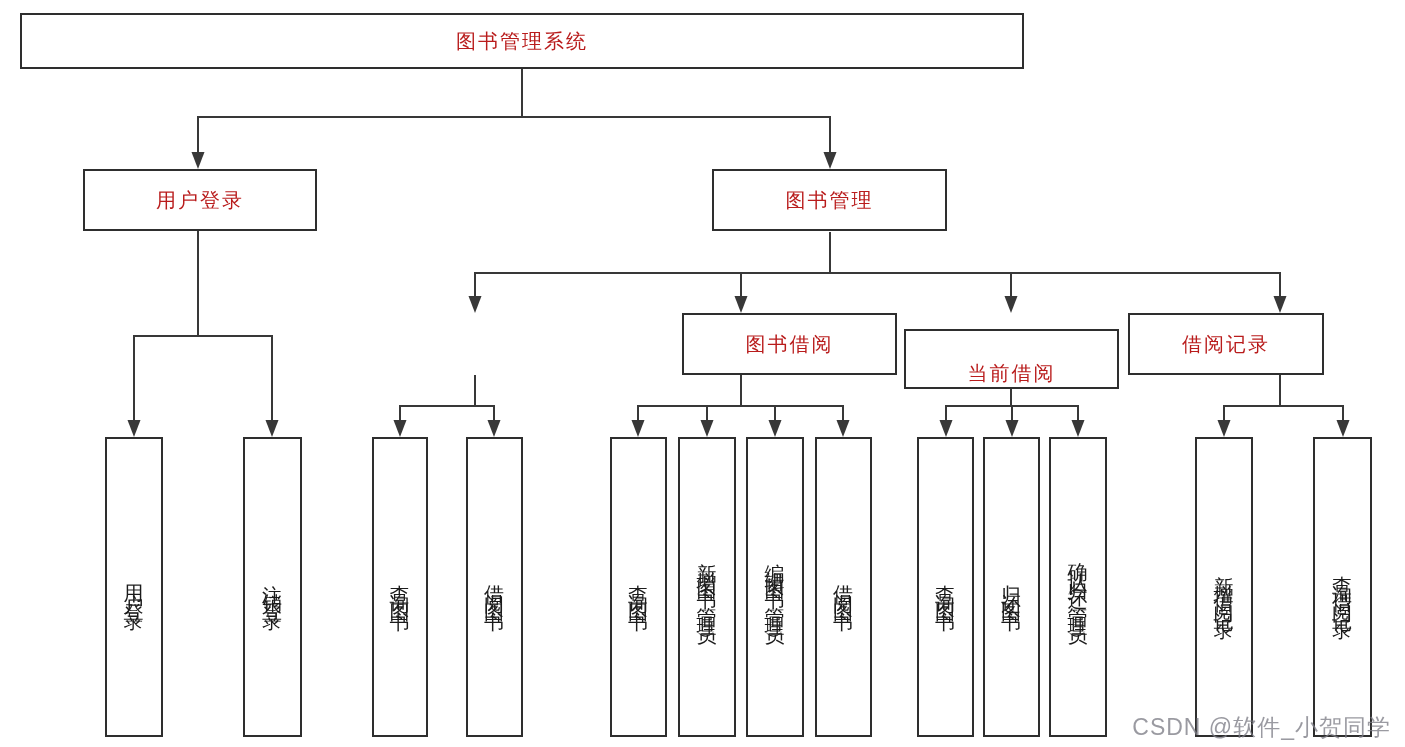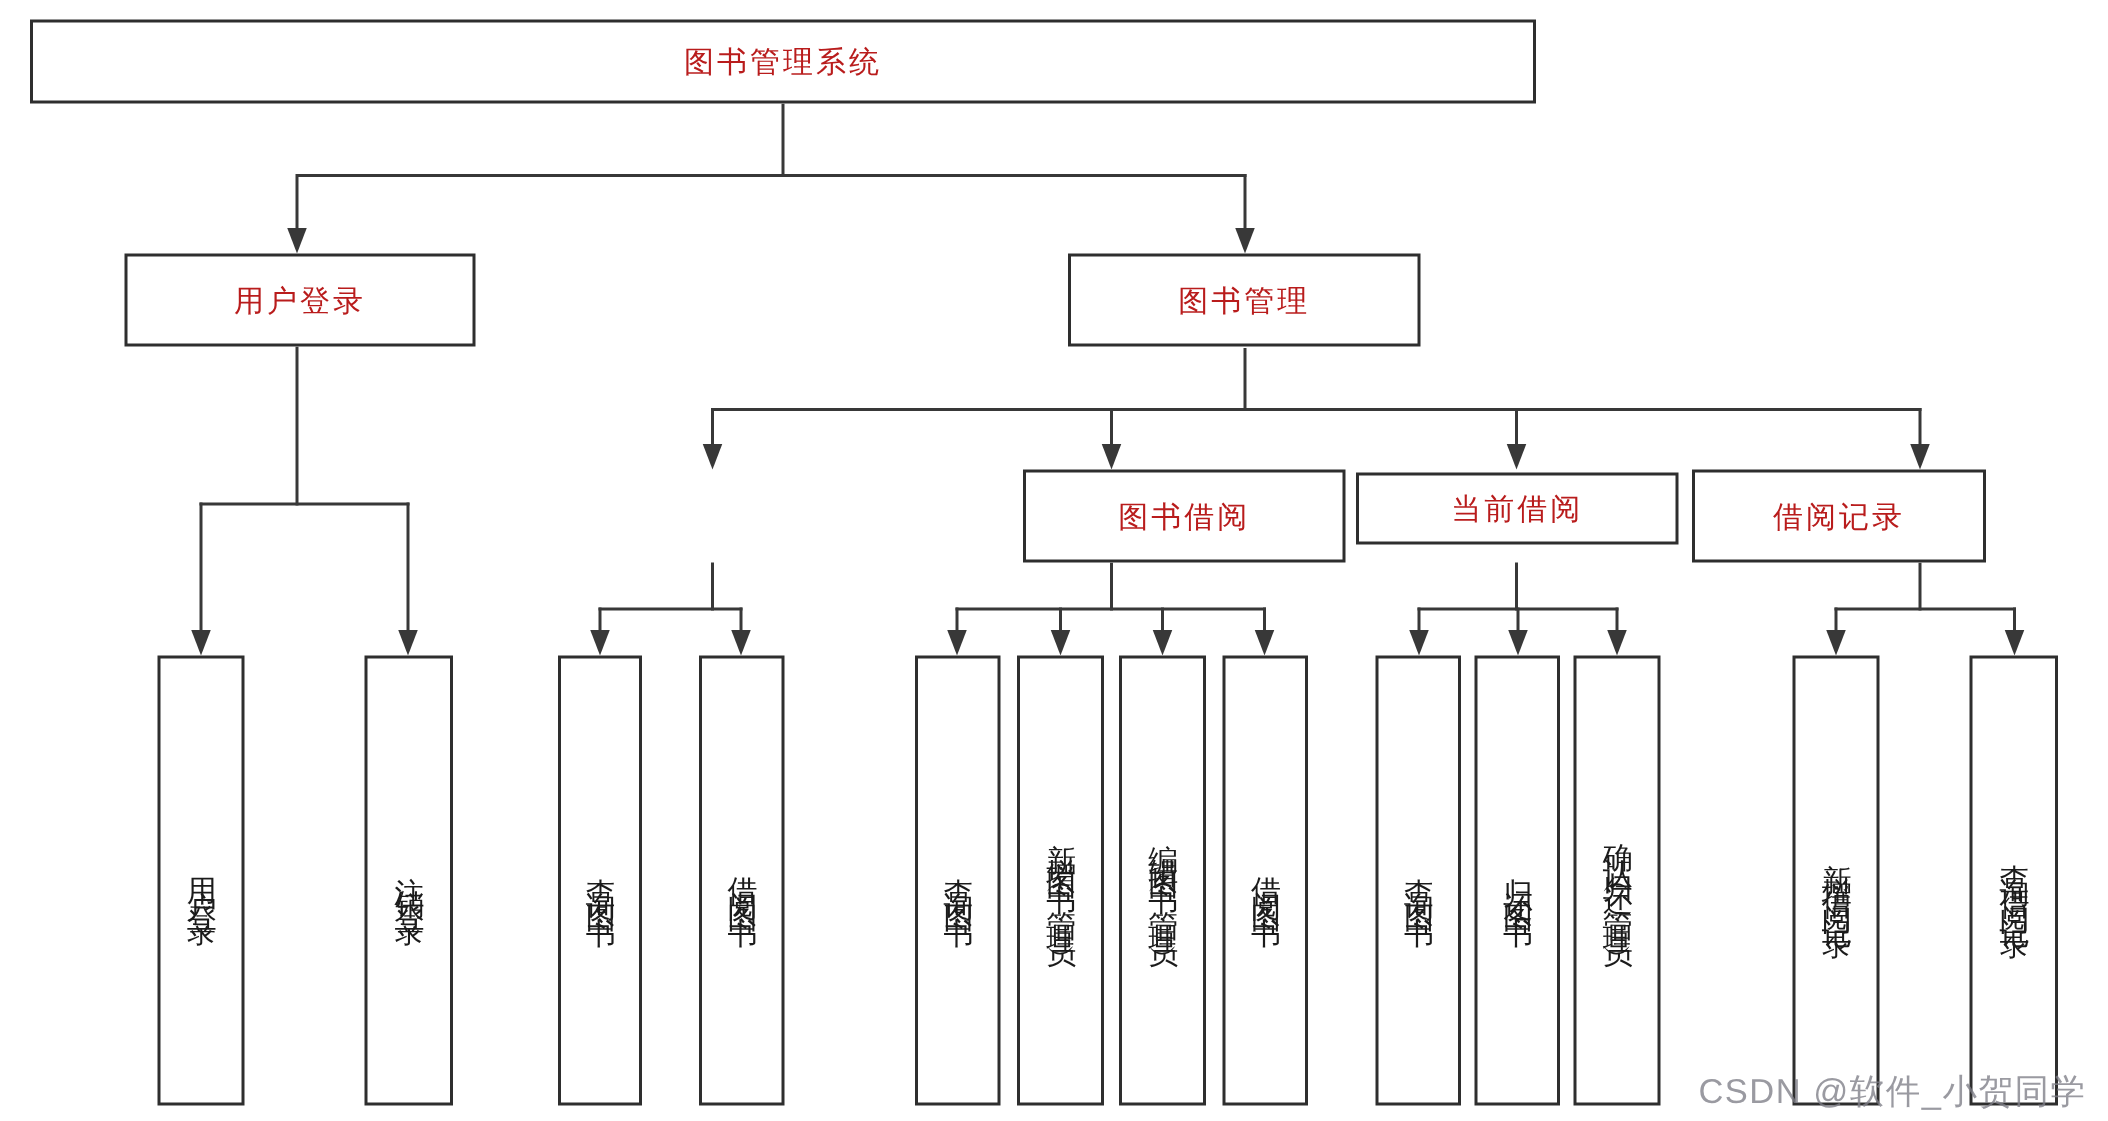--- a/index.html
+++ b/index.html
@@ -130,21 +130,21 @@
   <div class="box" style="left:83px; top:169px; width:234px; height:62px;">
     <span class="hlabel">用户登录</span>
   </div>
   <div class="box" style="left:712px; top:169px; width:235px; height:62px;align-items:center;">
     <span class="hlabel">图书管理</span>
   </div>
 
   <div class="box" style="left:634px; top:313px; width:215px; height:62px;margin-left:48px;">
     <span class="hlabel">图书借阅</span>
   </div>
-  <div class="box" style="left:904px; top:315px; width:215px; height:48px;">
+  <div class="box" style="left:904px; top:329px; width:215px; height:60px;align-items:flex-end;">
     <span class="hlabel">当前借阅</span>
   </div>
   <div class="box" style="left:1128px; top:313px; width:196px; height:62px;">
     <span class="hlabel">借阅记录</span>
   </div>
 
   <div class="box" style="left:105px; top:437px; width:58px; height:300px;">
     <span class="vlabel">用户登录</span>
   </div>
   <div class="box" style="left:243px; top:437px; width:59px; height:300px;">

